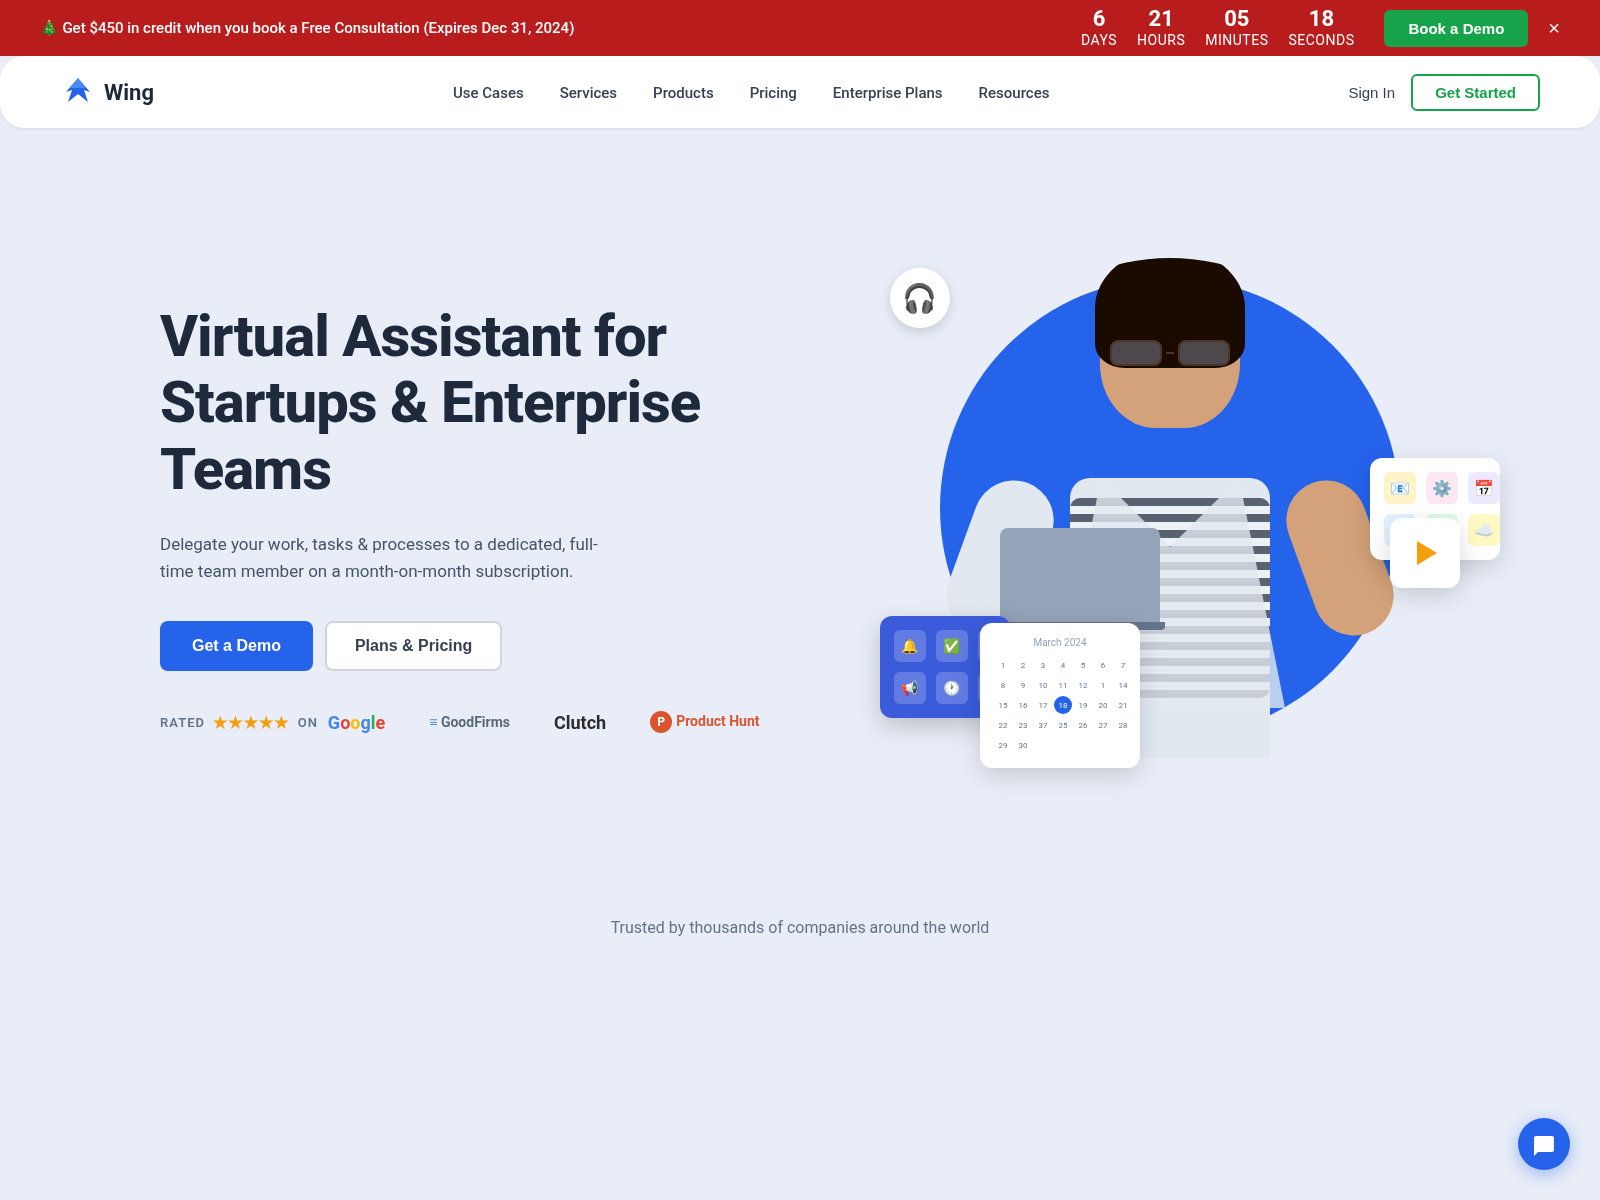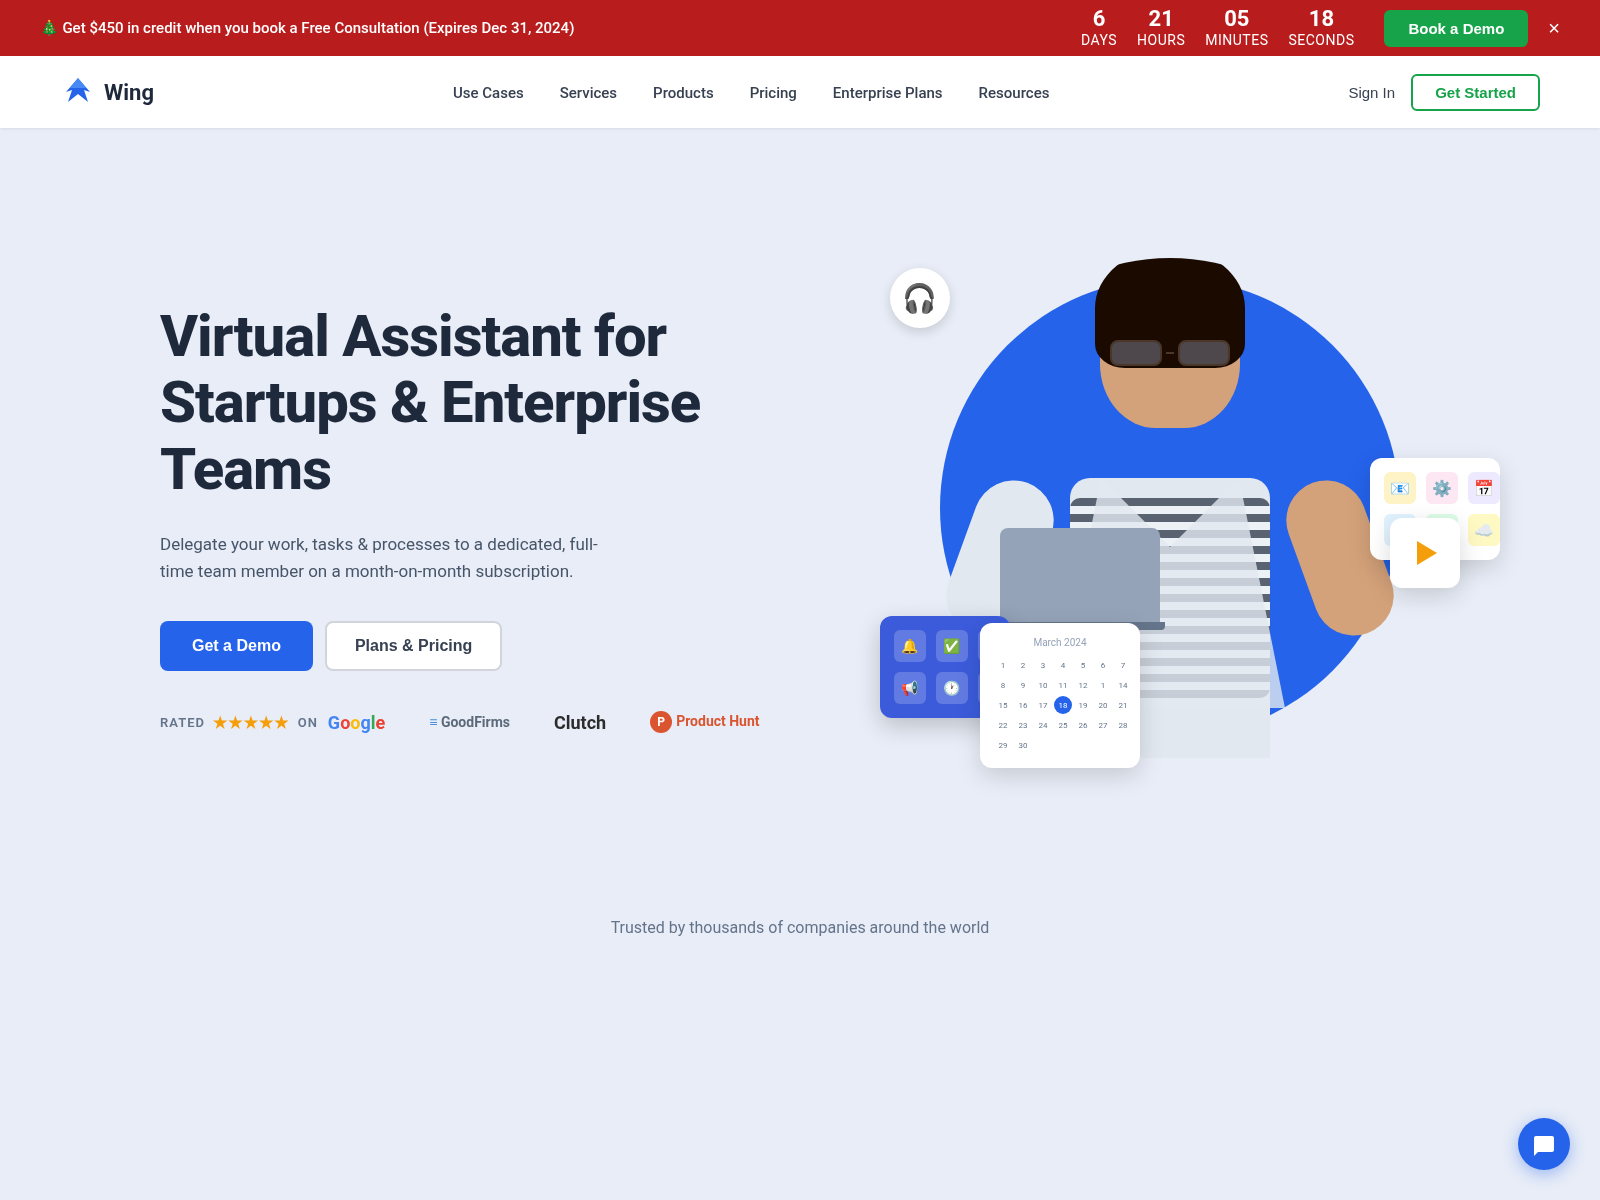--- a/index.html
+++ b/index.html
@@ -68,20 +68,21 @@
 
     
     .navbar {
       background: white;
       display: flex;
       align-items: center;
       justify-content: space-between;
       padding: 0 60px;
       height: 72px;
       box-shadow: 0 1px 3px rgba(0,0,0,0.08);
+      border-radius: 24px;
     }
     .logo {
       display: flex;
       align-items: center;
       gap: 8px;
       font-size: 22px;
       font-weight: 700;
       color: #1e293b;
       text-decoration: none;
     }
@@ -530,21 +531,21 @@
         <div class="cal-day">14</div>
         <div class="cal-day">15</div>
         <div class="cal-day">16</div>
         <div class="cal-day">17</div>
         <div class="cal-day today">18</div>
         <div class="cal-day">19</div>
         <div class="cal-day">20</div>
         <div class="cal-day">21</div>
         <div class="cal-day">22</div>
         <div class="cal-day">23</div>
-        <div class="cal-day">24</div>
+        <div class="cal-day">37</div>
         <div class="cal-day">25</div>
         <div class="cal-day">26</div>
         <div class="cal-day">27</div>
         <div class="cal-day">28</div>
         <div class="cal-day">29</div>
         <div class="cal-day">30</div>
       </div>
     </div>
 
     <div class="float-play">

